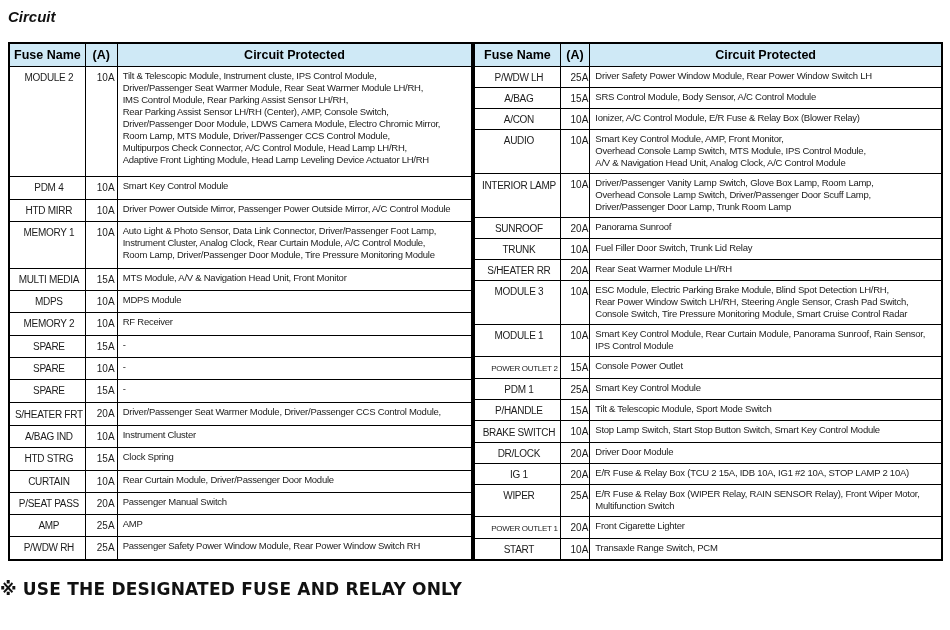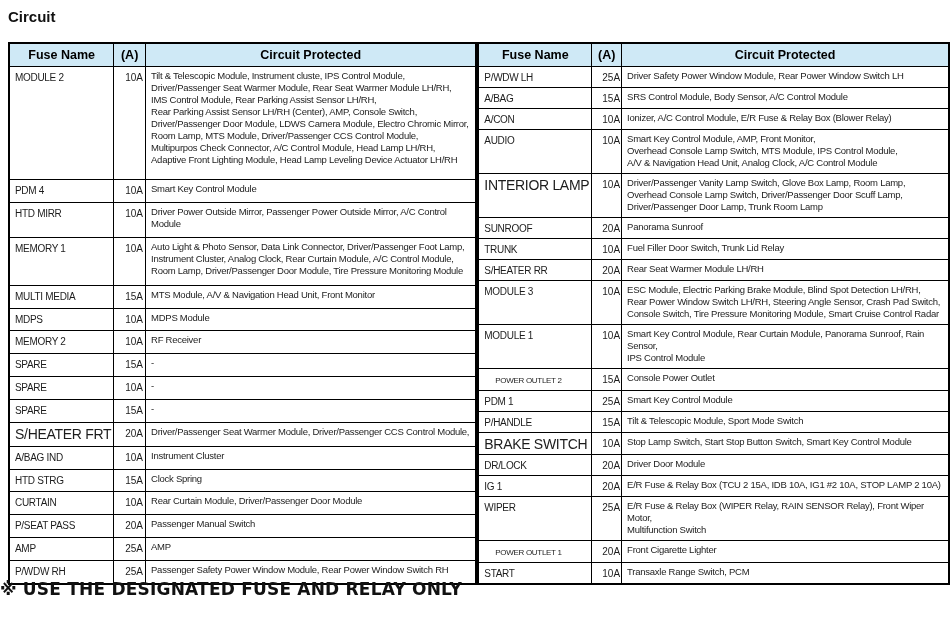--- a/index.html
+++ b/index.html
@@ -5,39 +5,39 @@
   :root { --header-bg:#cfe9f6; --border:#000; --text:#1c1c1c; }
   * { box-sizing:border-box; }
   html,body { margin:0; padding:0; }
   body {
     width:950px; height:630px; position:relative; background:#fff;
     font-family:"Liberation Sans","DejaVu Sans",sans-serif; color:var(--text);
     overflow:hidden;
   }
   .title {
     position:absolute; left:8px; top:8px;
-    font-size:15px; font-weight:bold; color:#111;
+    font-size:15px; font-weight:bold; color:#111;font-style:italic;
   }
   .tables { position:absolute; left:8px; top:42px; display:flex; }
   table.fuse-table {
     border-collapse:collapse; table-layout:fixed;
     border:2px solid var(--border); background:#fff;
   }
   .fuse-table th, .fuse-table td {
     border:1px solid var(--border); vertical-align:top; overflow:hidden;
   }
   .fuse-table th {
     background:var(--header-bg); font-size:12.5px; font-weight:bold;
     padding:4px 1px; text-align:center; white-space:nowrap; color:#000;
   }
   td.name {
     font-size:10px; letter-spacing:-0.3px; padding:5px 2px 4px 5px;
-    white-space:nowrap; line-height:11px;
-  }
-  td.name.sm { font-size:14px; padding-top:6px; }
+    white-space:nowrap; line-height:11px;text-align:center;
+  }
+  td.name.sm { font-size:10px; padding-top:6px; }
   td.name.xs { font-size:8px;  padding-top:6px;padding-left:16px; }
   td.amp { font-size:10px; text-align:center; padding:5px 1px 4px 10px; line-height:11px;margin-top:24px; }
   td.circuit {
     font-size:9.5px; letter-spacing:-0.25px; line-height:12px;
     padding:3px 4px 4px 5px; white-space:pre-line;
   }
   .footer {
     position:absolute; top:579px; left:0; width:100%; text-align:left;
     font-size:17px; font-weight:bold; color:#111; letter-spacing:0.2px;
     font-family:"DejaVu Sans","Liberation Sans",sans-serif;

